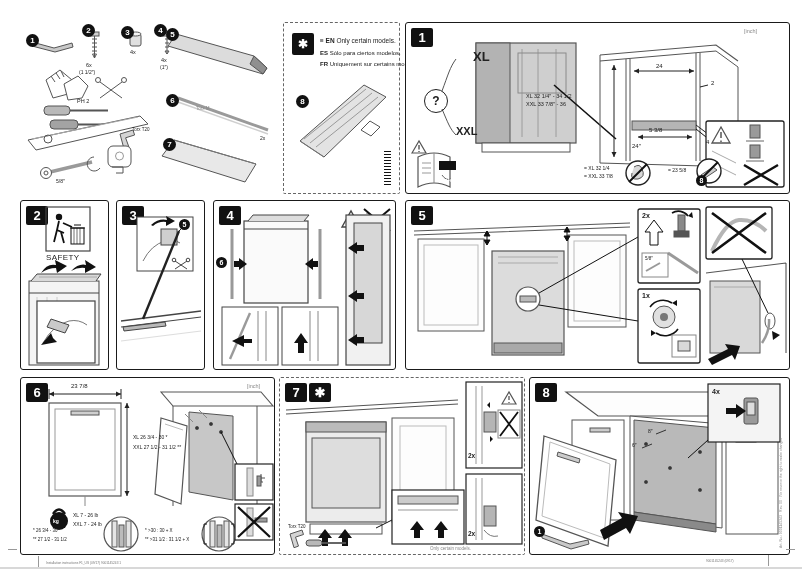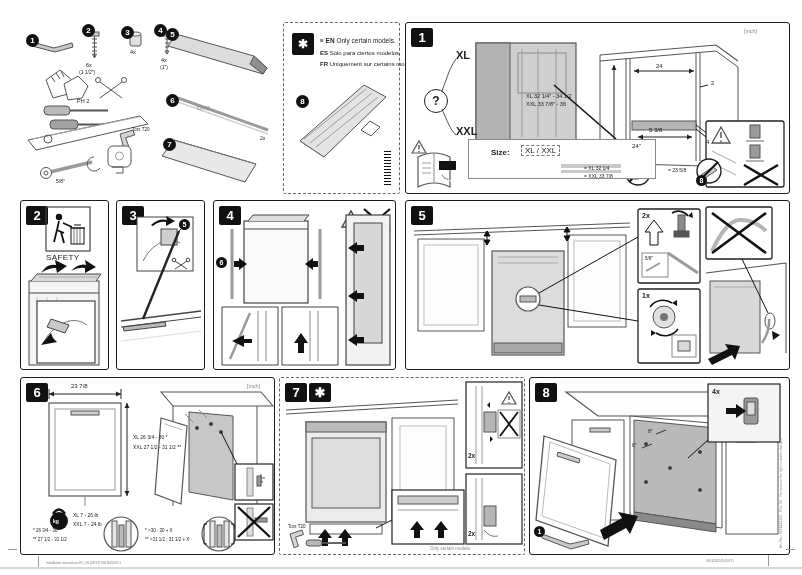--- a/index.html
+++ b/index.html
@@ -179,28 +179,22 @@
           <circle cx="232" cy="150" r="12" stroke="#222" stroke-width="1.4" fill="#fff"></circle>
           <path d="M228 144 q6 -4 8 2 q4 8 -4 10 q-8 1 -6 -6" fill="#d9d9d9"></path>
           <path d="M223 159 L241 141" stroke="#111" stroke-width="2"></path>
           <circle cx="303" cy="148" r="12" stroke="#222" stroke-width="1.4" fill="#fff"></circle>
           <path d="M295 152 l12 -8 l4 3 l-12 8 Z" fill="#cfcfcf"></path>
           <path d="M294 157 L312 139" stroke="#111" stroke-width="2"></path>
         </g>
       </g>
     </svg>
     <div class="qcircle" style="left:18px;top:66px;">?</div>
-    <span class="t b" style="left:50px;top:26px;font-size:11px;">XL</span>
+    <span class="t b" style="left:67px;top:26px;font-size:13px;">XL</span>
     <span class="t b" style="left:50px;top:102px;font-size:11px;">XXL</span>
-    <div class="sizebox" style="left:62px;top:116px;width:186px;height:38px;">
-      <span class="t b" style="left:22px;top:8px;font-size:8px;">Size:</span>
-      <span class="dashedv t" style="left:52px;top:5px;font-size:8px;">XL / XXL</span>
-      <div class="graybar" style="left:92px;top:24px;width:60px;"></div>
-      <div class="graybar" style="left:92px;top:30px;width:60px;height:3px;"></div>
-    </div>
     <span class="t" style="left:37px;top:156px;font-size:3.5px;color:#fff;z-index:2;">SAFETY</span>
     <span class="t" style="left:120px;top:70px;font-size:5.5px;">XL 32 1/4″ - 34 1/2</span>
     <span class="t" style="left:120px;top:78px;font-size:5.5px;">XXL 33 7/8″ - 36</span>
     <span class="t" style="left:250px;top:40px;font-size:6px;">24</span>
     <span class="t" style="left:305px;top:57px;font-size:6px;">2</span>
     <span class="t" style="left:243px;top:104px;font-size:6px;">5 3/8</span>
     <span class="t" style="left:300px;top:116px;font-size:6px;">4</span>
     <span class="t" style="left:226px;top:120px;font-size:6px;">24″</span>
     <span class="t" style="left:178px;top:142px;font-size:5px;">= XL 32 1/4</span>
     <span class="t" style="left:178px;top:150px;font-size:5px;">= XXL 33 7/8</span>

